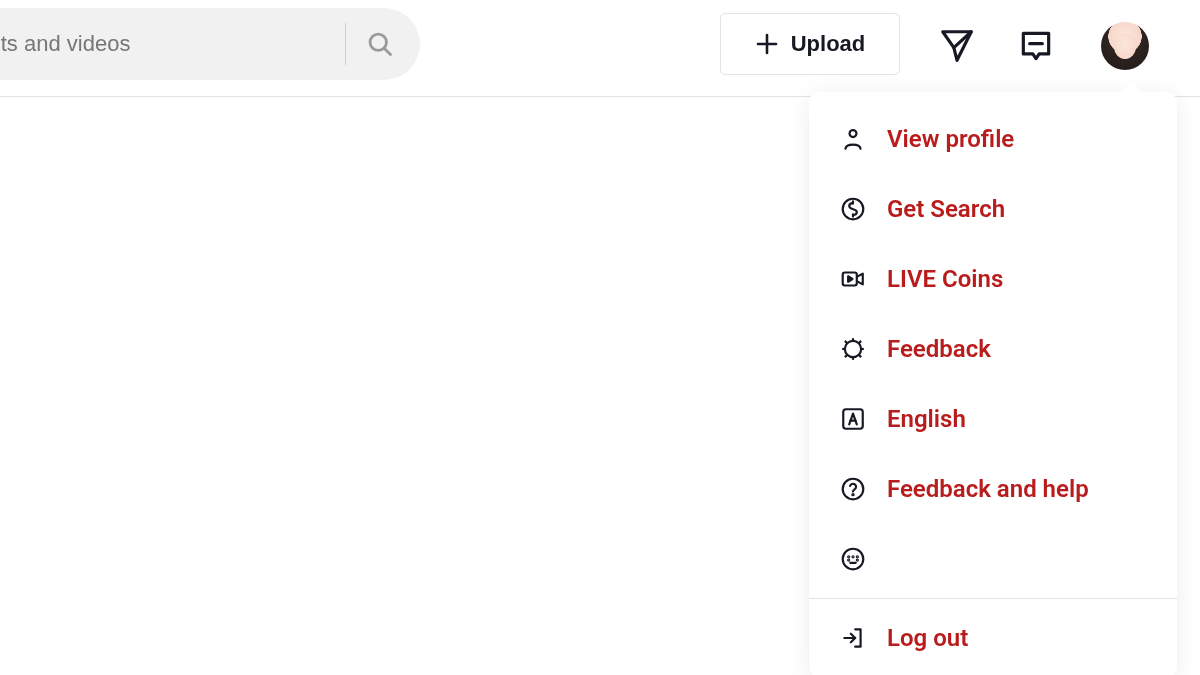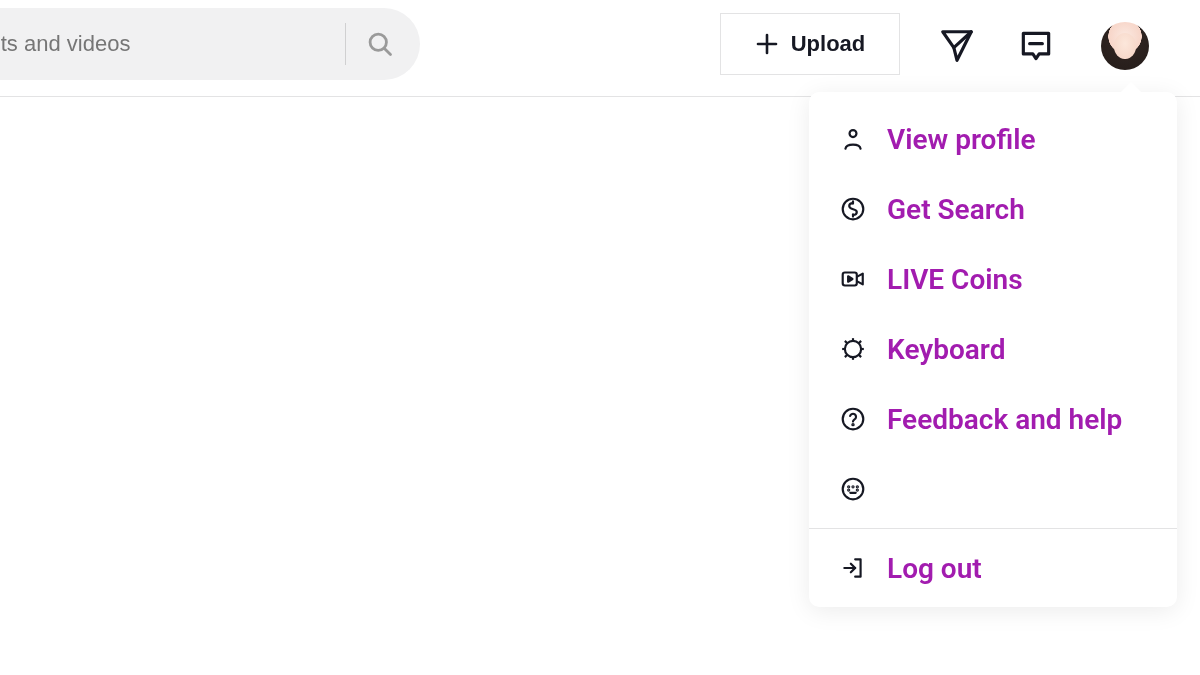--- a/index.html
+++ b/index.html
@@ -60,21 +60,21 @@
     align-items: center;
     margin-right: 6px;
   }
   .upload-btn {
     position: absolute;
     left: 720px;
     top: 13px;
     width: 180px;
     height: 62px;
     border: 1px solid #e3e3e4;
-    border-radius: 0;
+    border-radius: 5px;
     background: #fff;
     display: flex;
     align-items: center;
     justify-content: center;
     gap: 12px;
     cursor: pointer;
     font-size: 22px;
     font-weight: 600;
     color: #161823;
   }
@@ -137,23 +137,23 @@
     border-right:12px solid transparent;
     border-bottom:12px solid #fff;
   }
   .menu-item {
     display: flex;
     align-items: center;
     gap: 20px;
     height: 70px;
     padding: 0 30px;
     cursor: pointer;
-    font-size: 28px;
+    font-size: 24px;
     font-weight: 600;
-    color: #a21caf;
+    color: #b91c1c;
   }
   .menu-icon {
     width: 28px;
     height: 28px;
     display:flex;
     align-items:center;
     justify-content:center;
     flex-shrink:0;
   }
   .menu-divider {
@@ -254,23 +254,33 @@
         <line x1="12" y1="2" x2="12" y2="5"></line>
         <line x1="12" y1="19" x2="12" y2="22"></line>
         <line x1="2" y1="12" x2="5" y2="12"></line>
         <line x1="19" y1="12" x2="22" y2="12"></line>
         <line x1="4.5" y1="4.5" x2="6.7" y2="6.7"></line>
         <line x1="17.3" y1="17.3" x2="19.5" y2="19.5"></line>
         <line x1="4.5" y1="19.5" x2="6.7" y2="17.3"></line>
         <line x1="17.3" y1="6.7" x2="19.5" y2="4.5"></line>
       </svg>
     </span>
-    <span>Keyboard</span>
-  </div>
-
+    <span>Feedback</span>
+  </div>
+
+  <div class="menu-item">
+    <span class="menu-icon">
+      <svg width="26" height="26" viewBox="0 0 24 24" fill="none" stroke="#161823" stroke-width="2" stroke-linejoin="round" stroke-linecap="round">
+        <rect x="3" y="3" width="18" height="18" rx="2.5"></rect>
+        <path d="M8.5 17 L12 7 L15.5 17"></path>
+        <line x1="9.7" y1="13.5" x2="14.3" y2="13.5"></line>
+      </svg>
+    </span>
+    <span>English</span>
+  </div>
 
   <div class="menu-item">
     <span class="menu-icon">
       <svg width="26" height="26" viewBox="0 0 24 24" fill="none" stroke="#161823" stroke-width="2" stroke-linecap="round">
         <circle cx="12" cy="12" r="9.5"></circle>
         <path d="M9.3 9.2a2.8 2.8 0 1 1 4.1 3.2c-.9.6-1.4 1-1.4 2"></path>
         <circle cx="12" cy="17.2" r="0.6" fill="#161823"></circle>
       </svg>
     </span>
     <span>Feedback and help</span>

